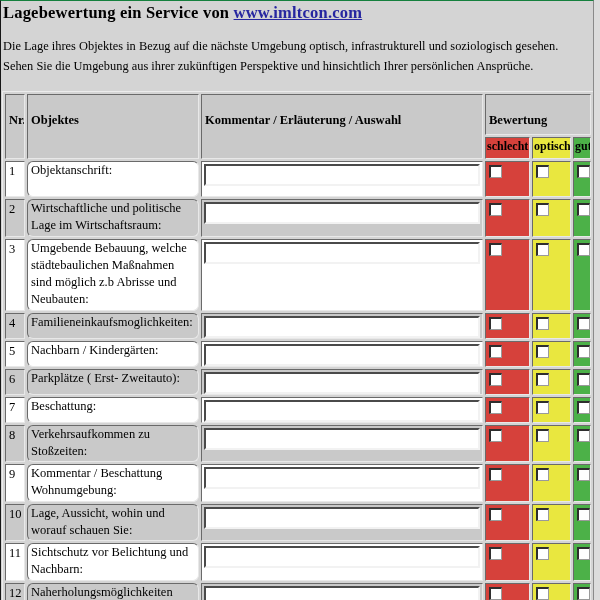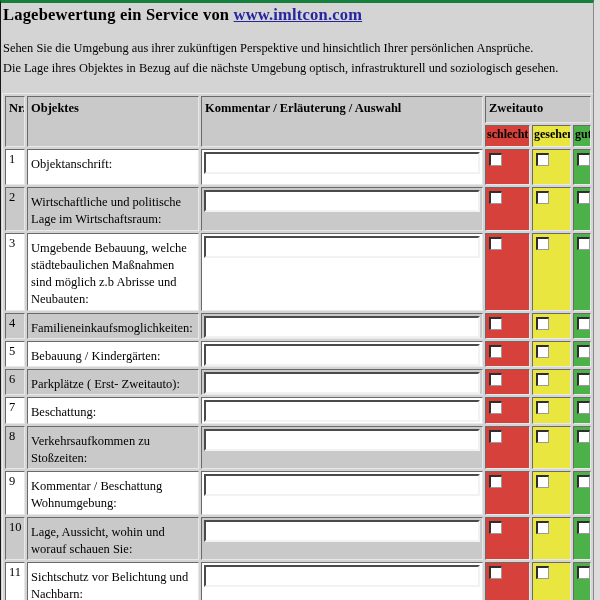--- a/index.html
+++ b/index.html
@@ -4,21 +4,21 @@
 <style>
   html,body{margin:0;padding:0;}
   body{
     width:600px;height:600px;overflow:hidden;
     font-family:"Liberation Serif","DejaVu Serif",serif;
     background:#dcdcdc;
   }
   .page{
     position:relative;box-sizing:border-box;
     width:594px;height:600px;
-    border-top:3px solid #15803d;
+    border-top:1px solid #15803d;
     border-left:1px solid #161616;
     border-right:1px solid #8a8a8a;
     background:var(--page-bg,#d4d4d4);
     overflow:hidden;
   }
   .title{
     margin:2px 0 0 2px;
     font-size:16.5px;font-weight:bold;color:#000;
     letter-spacing:.2px;
   }
@@ -35,29 +35,29 @@
     border:1px solid;border-color:#ececec #5f5f5f #5f5f5f #ececec;
     font-size:12.5px;color:#000;
   }
   th,td{
     border:1px solid;border-color:#6a6a6a #e8e8e8 #e8e8e8 #6a6a6a;
     vertical-align:top;text-align:left;
     padding:1px 3px;overflow:hidden;
     background:#fff;
   }
   thead th{font-weight:bold;background:var(--row-alt,#c9c9c9);}
-  th.h-main{height:20px;padding-top:4px;margin-left:34px;}
+  th.h-main{height:20px;padding-top:18px;margin-left:34px;}
   th.h-rate{height:18px;padding:1px 1px;font-size:12px;}
   th.bg-schlecht,td.bg-schlecht{background:var(--c-schlecht,#d6413b);}
   th.bg-neutral, td.bg-neutral {background:var(--c-neutral,#e9e73f);}
   th.bg-gut,     td.bg-gut     {background:var(--c-gut,#4cb148);}
   tbody td{background:#fff;}
   tbody tr.alt td.plain{background:var(--row-alt,#c9c9c9);}
   td.c-nr{padding-left:3px;padding-top:2px;}
-  td.c-krit{line-height:1.38;padding-top:6px;}
+  td.c-krit{line-height:1.38;padding-top:0;border-radius:6px;}
   td.c-comment{padding:0;}
   input.comment{
     display:block;box-sizing:border-box;
     width:calc(100% - 4px);height:22px;
     margin:2px 0 0 2px;padding:1px 3px;
     background:#fff;
     border:2px solid;border-color:#4a4a4a #f2f2f2 #f2f2f2 #4a4a4a;
     font-family:"Liberation Serif","DejaVu Serif",serif;font-size:12.5px;
   }
   td.c-rate{padding:0;}
@@ -73,43 +73,43 @@
 </head>
 <body>
 
 <div class="page">
 
   <div class="title">
     <span>Lagebewertung ein Service von </span><a href="#">www.imltcon.com</a>
   </div>
 
   <div class="intro">
+    <span>Die Lage ihres Objektes in Bezug auf die nächste Umgebung optisch, infrastrukturell und soziologisch gesehen.</span>
     <span>Sehen Sie die Umgebung aus ihrer zukünftigen Perspektive und hinsichtlich Ihrer persönlichen Ansprüche.</span>
-    <span>Die Lage ihres Objektes in Bezug auf die nächste Umgebung optisch, infrastrukturell und soziologisch gesehen.</span>
   </div>
 
   <table class="eval">
     <colgroup>
       <col style="width:20px">
         <col style="width:172px">
         <col style="width:282px">
       <col style="width:45px">
         <col style="width:39px">
         <col style="width:18px">
     </colgroup>
     <thead>
       <tr>
         <th class="h-main" rowspan="2">Nr.</th>
         <th class="h-main" rowspan="2">Objektes</th>
         <th class="h-main" rowspan="2">Kommentar / Erläuterung / Auswahl</th>
-        <th class="h-main" colspan="3">Zweitauto</th>
+        <th class="h-main" colspan="3">Bewertung</th>
       </tr>
       <tr>
         <th class="h-rate bg-schlecht">schlecht</th>
-        <th class="h-rate bg-neutral">gesehen</th>
+        <th class="h-rate bg-neutral">optisch</th>
         <th class="h-rate bg-gut">gut</th>
       </tr>
     </thead>
     <tbody id="rows">
         <tr style="height: 36px;">
           <td class="c-nr plain">1</td>
           <td class="c-krit plain">Objektanschrift:</td>
           <td class="c-comment plain">
             <input type="text" class="comment" style="">
           </td>
@@ -142,21 +142,21 @@
           <td class="c-krit plain">Familieneinkaufsmoglichkeiten:</td>
           <td class="c-comment plain">
             <input type="text" class="comment" style="">
           </td>
           <td class="c-rate bg-schlecht"><input type="checkbox" class="cb" style=""></td>
           <td class="c-rate bg-neutral"><input type="checkbox" class="cb" style=""></td>
           <td class="c-rate bg-gut"><input type="checkbox" class="cb" style=""></td>
         </tr>
         <tr style="height: 25px;">
           <td class="c-nr plain">5</td>
-          <td class="c-krit plain">Bebauung / Kindergärten:</td>
+          <td class="c-krit plain">Nachbarn / Kindergärten:</td>
           <td class="c-comment plain">
             <input type="text" class="comment" style="">
           </td>
           <td class="c-rate bg-schlecht"><input type="checkbox" class="cb" style=""></td>
           <td class="c-rate bg-neutral"><input type="checkbox" class="cb" style=""></td>
           <td class="c-rate bg-gut"><input type="checkbox" class="cb" style=""></td>
         </tr>
         <tr class="alt" style="height: 25px;">
           <td class="c-nr plain">6</td>
           <td class="c-krit plain">Parkplätze ( Erst- Zweitauto):</td>

